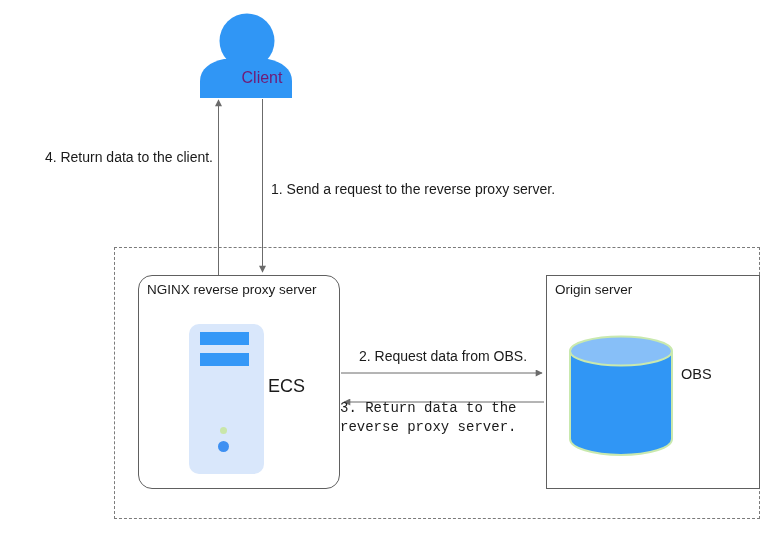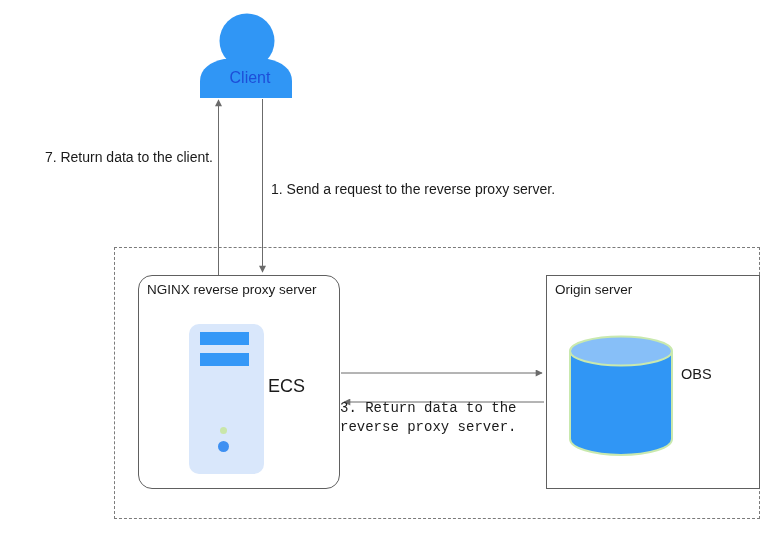--- a/index.html
+++ b/index.html
@@ -8,22 +8,22 @@
     font-family:"Liberation Sans",sans-serif;color:#1a1a1a;
   }
   .overlay{position:absolute;left:0;top:0;width:777px;height:534px;pointer-events:none;}
   .flow-line{stroke:var(--arrow-gray,#6b6b6b);stroke-width:1;}
   .arrowhead{fill:var(--arrow-gray,#6b6b6b);}
 
   .client-node{position:absolute;left:200px;top:12px;width:92px;height:86px;}
   .client-node svg{position:absolute;left:0;top:0;}
   .person{fill:var(--client-blue,#3096F5);}
   .client-label{
-    position:absolute;left:4px;top:57px;width:92px;text-align:center;
-    color:#1d4ed8;font-size:16px;
+    position:absolute;left:16px;top:57px;width:92px;text-align:center;
+    color:#701a75;font-size:16px;
   }
 
   .lbl{position:absolute;font-size:14px;white-space:nowrap;}
   .step4{left:10px;top:149px;width:203px;text-align:right;}
   .step1{left:271px;top:149px;margin-top:32px;}
   .step2{left:340px;top:348px;width:206px;text-align:center;}
   .step3{left:340px;top:399px;width:206px;white-space:pre-line;line-height:1.35;font-family:Liberation Mono, monospace;}
 
   .dashed-box{
     position:absolute;left:114px;top:247px;width:646px;height:272px;
@@ -73,36 +73,37 @@
   </svg>
 
   <div class="client-node">
     <svg width="92" height="86" viewBox="0 0 92 86">
       <circle class="person" cx="47" cy="29" r="27.5"></circle>
       <path class="person" d="M0,86 V69 C0,57 10,50 24,47 L68,47 C82,50 92,57 92,69 V86 Z"></path>
     </svg>
     <div class="client-label">Client</div>
   </div>
 
-  <div class="lbl step4">7. Return data to the client.</div>
+  <div class="lbl step4">4. Return data to the client.</div>
   <div class="lbl step1">1. Send a request to the reverse proxy server.</div>
 
   <div class="dashed-box"></div>
 
   <div class="box nginx-box">
     <div class="box-title">NGINX reverse proxy server</div>
     <div class="tower">
       <div class="bar bar1"></div>
       <div class="bar bar2"></div>
       <div class="led led-green"></div>
       <div class="led led-blue"></div>
     </div>
     <div class="ecs-label">ECS</div>
   </div>
 
+  <div class="lbl step2">2. Request data from OBS.</div>
   <div class="lbl step3">3. Return data to the
 reverse proxy server.</div>
 
   <div class="box origin-box">
     <div class="box-title">Origin server</div>
     <svg class="cylinder-svg" width="108" height="121" viewBox="0 0 108 121">
       <path class="cyl-body" d="M3,16 V104 A51,16 0 0 0 105,104 V16"></path>
       <ellipse class="cyl-top" cx="54" cy="16" rx="51" ry="14.5"></ellipse>
     </svg>
     <div class="obs-label">OBS</div>

